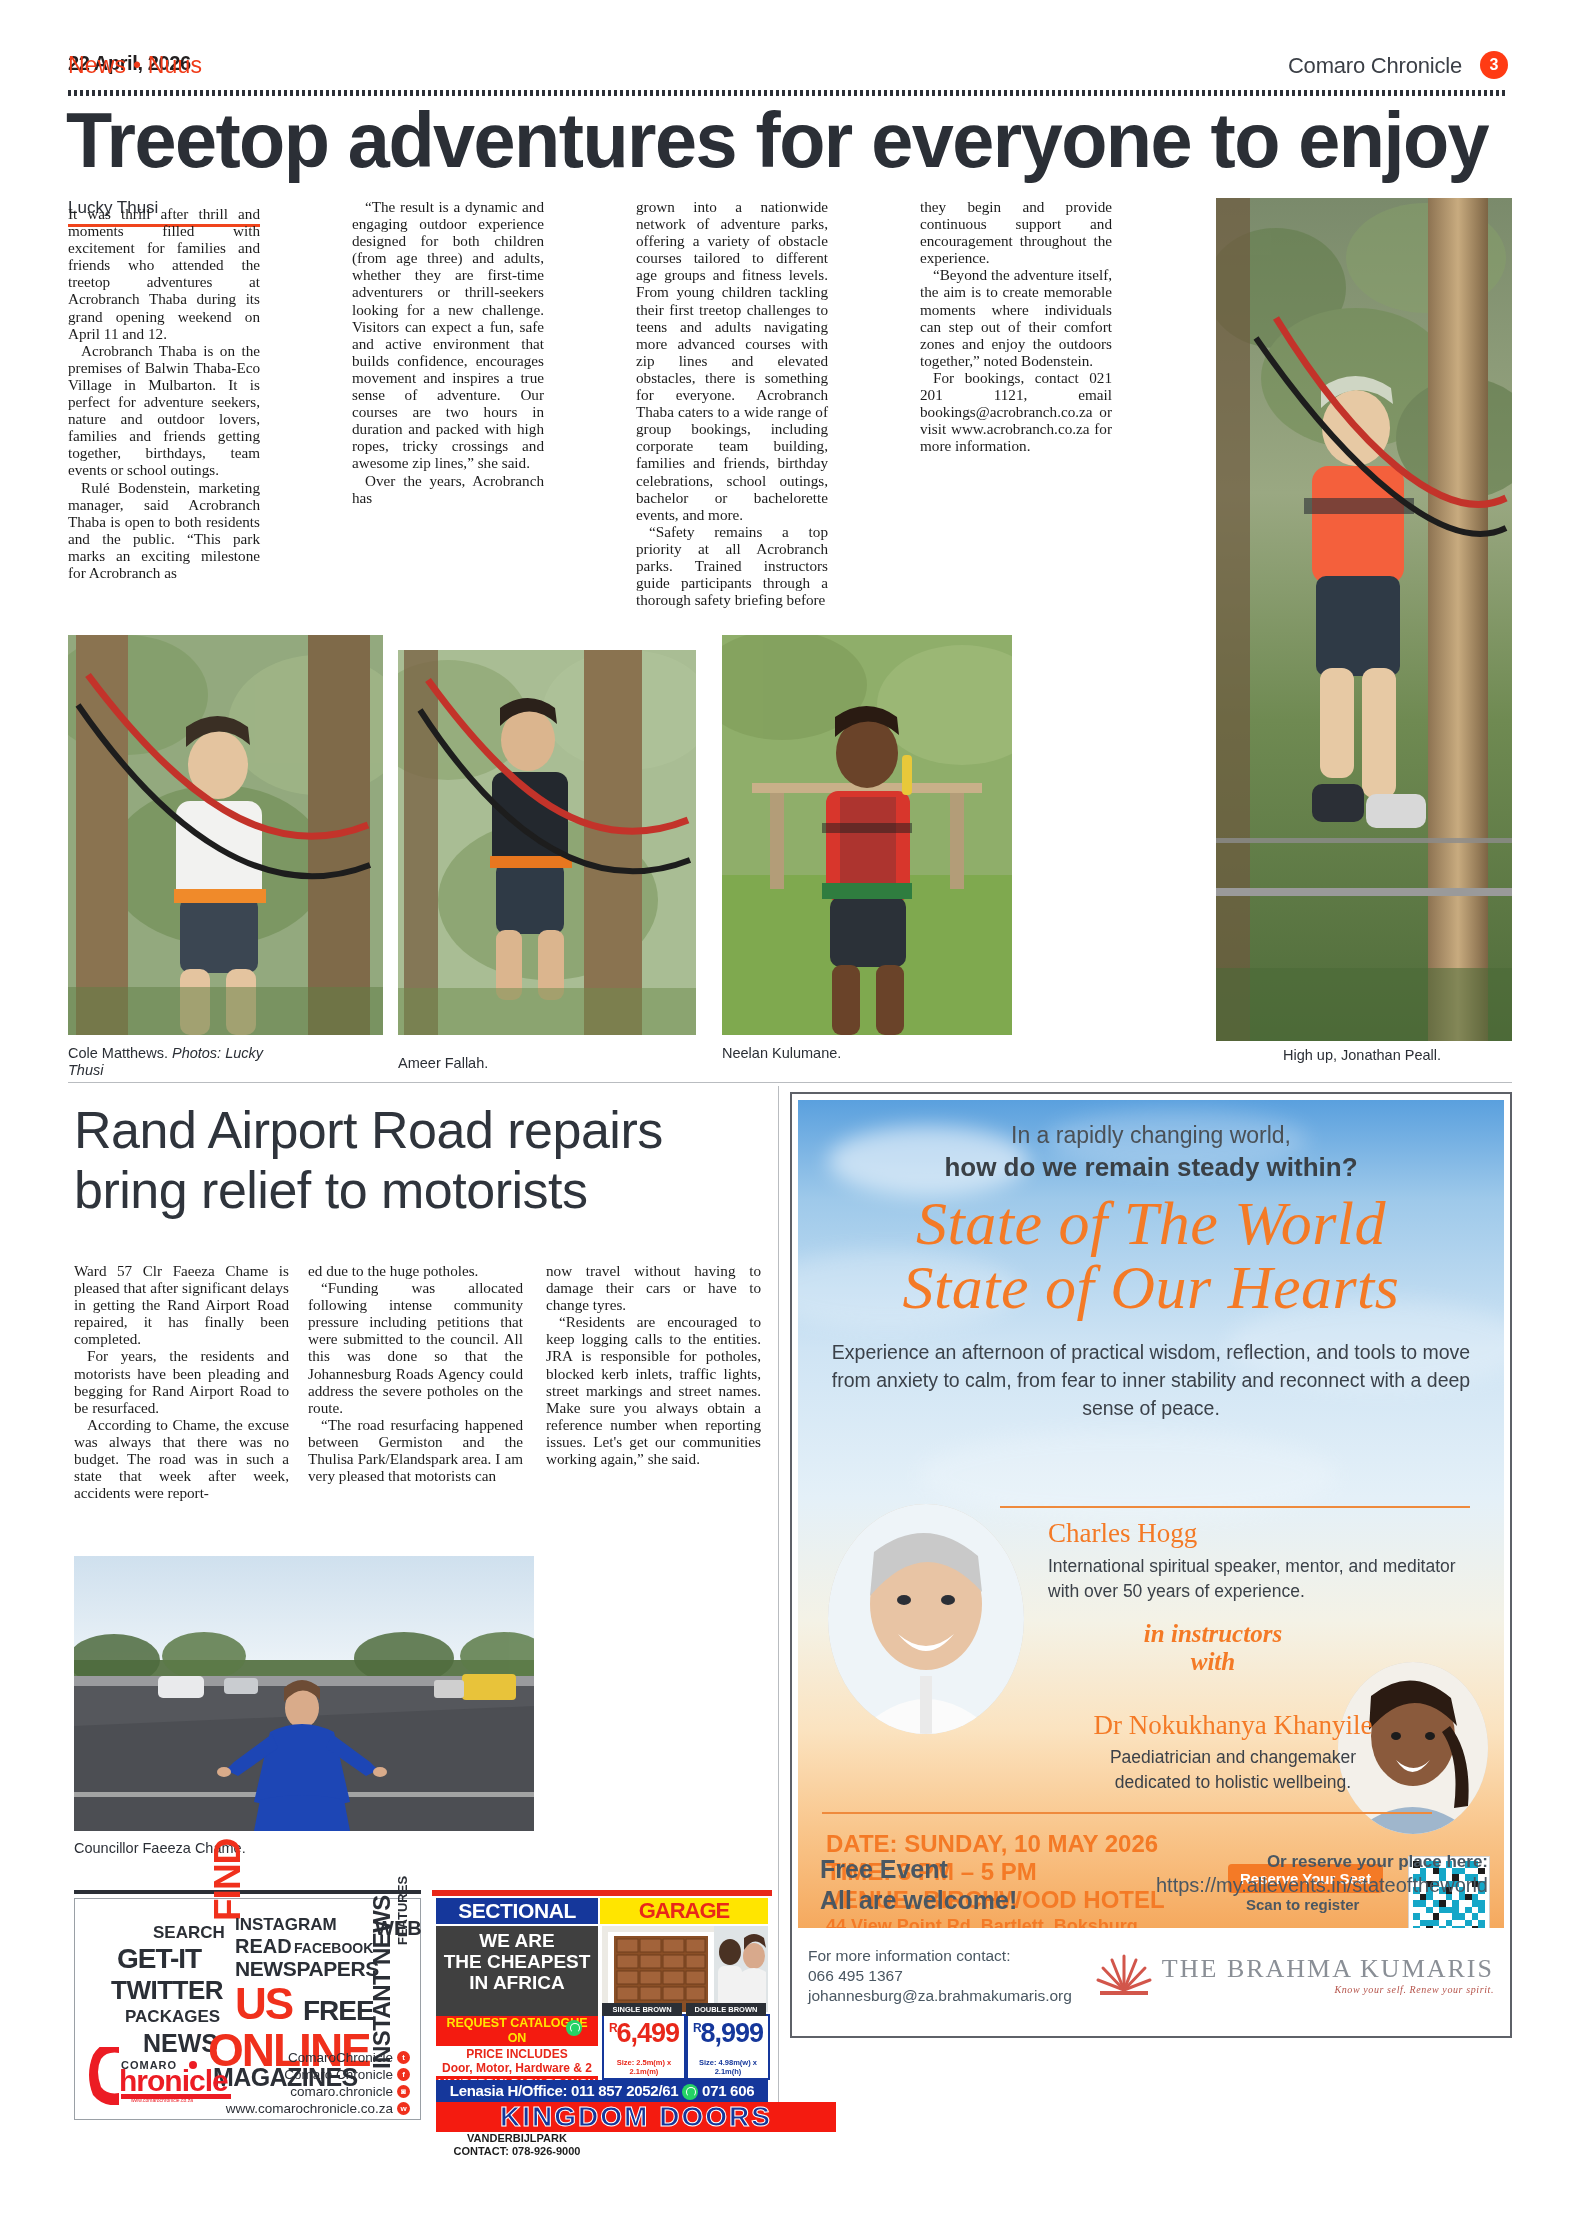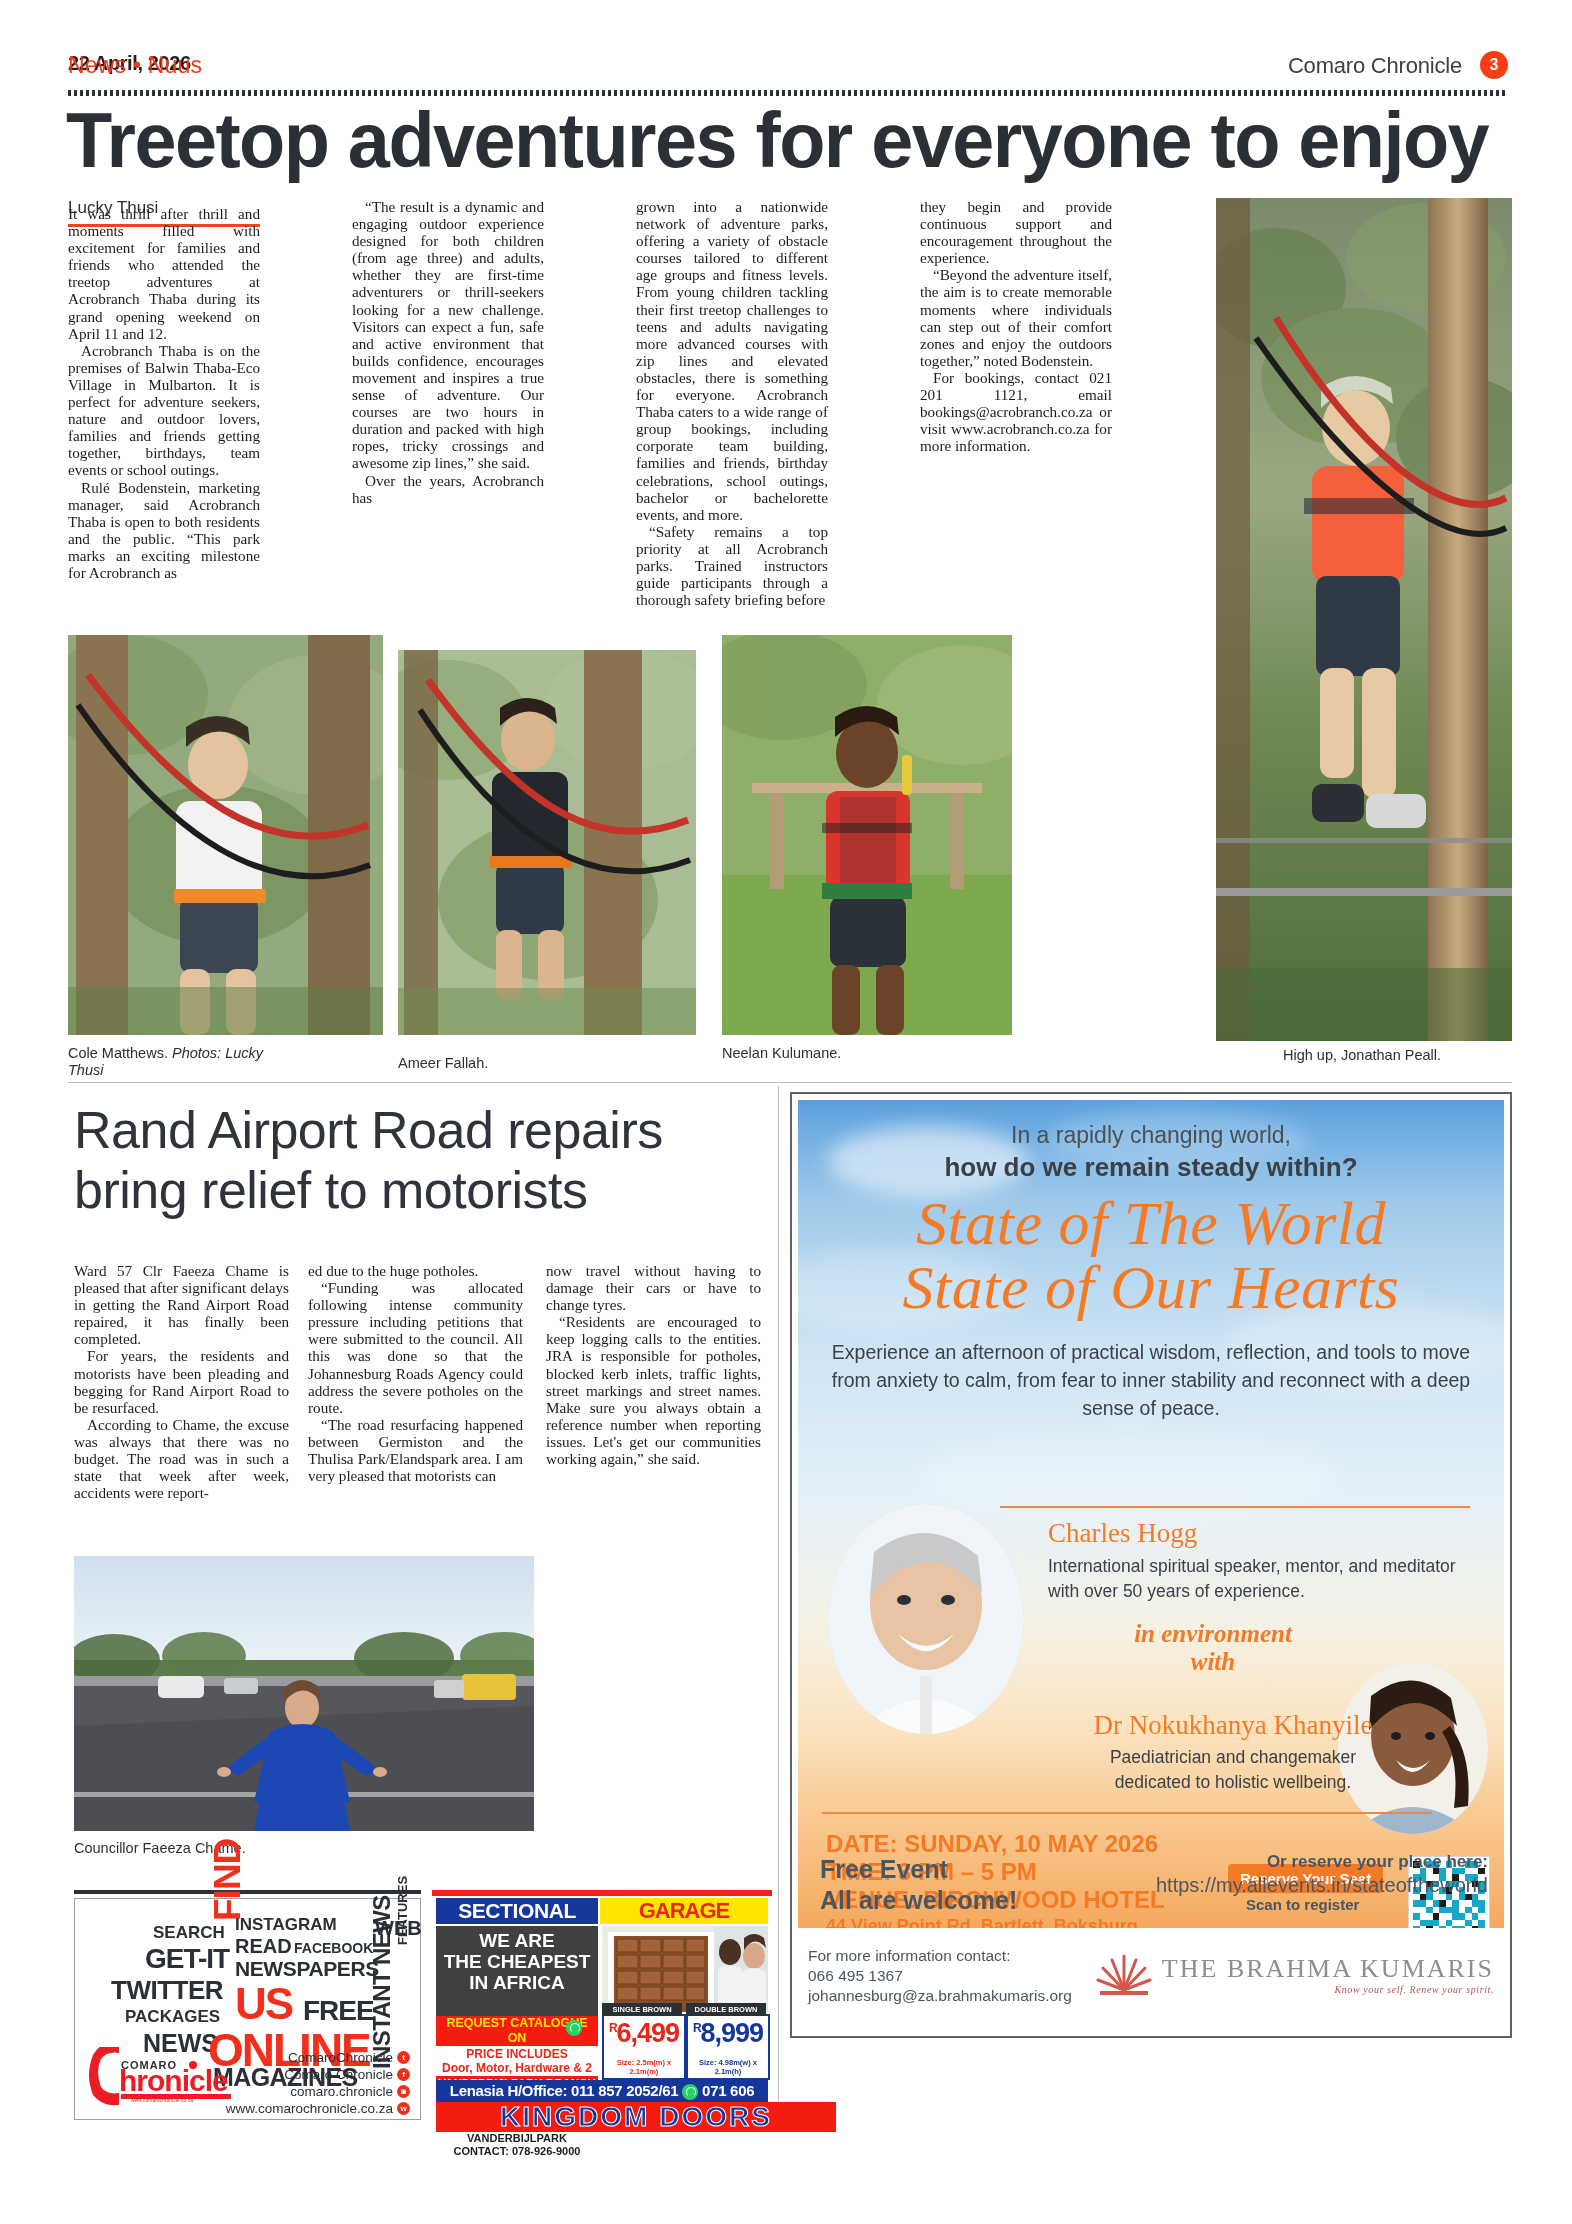--- a/index.html
+++ b/index.html
@@ -413,21 +413,21 @@
           <path d="M28 230 q70 -70 140 0 z" fill="#fbfbfb"></path>
           <rect x="92" y="172" width="12" height="58" fill="#eaeaea"></rect>
         </svg>
       </div>
       <div style="position:absolute;left:250px;top:418px;width:420px;">
         <div class="bk-name">Charles Hogg</div>
         <div class="bk-desc" style="margin-top:5px;">International spiritual speaker, mentor, and meditator with over 50 years of experience.</div>
       </div>
 
       <div class="bk-inconv" style="position:absolute;left:250px;top:520px;width:330px;">
-        <div>in environment</div>
+        <div>in instructors</div>
         <div>with</div>
       </div>
 
       <div class="avatar" style="right:16px;top:562px;width:150px;height:172px;border-radius:50%;">
         <svg width="150" height="172" viewBox="0 0 150 172">
           <rect width="150" height="172" fill="#f3f0ea"></rect>
           <ellipse cx="75" cy="74" rx="42" ry="50" fill="#8a5a3c"></ellipse>
           <path d="M31 68 q44 -52 88 -4 l-6 -28 q-40 -34 -80 -2 z" fill="#2b1b12"></path>
           <path d="M112 64 q22 28 18 80 l-14 2 q6 -50 -12 -76 z" fill="#2b1b12"></path>
           <ellipse cx="58" cy="74" rx="5" ry="4" fill="#1c1c1c"></ellipse>
@@ -610,21 +610,21 @@
       <div>
         <div class="bk-logo-txt">THE BRAHMA KUMARIS</div>
         <div class="bk-logo-sub" style="text-align:right;">Know your self. Renew your spirit.</div>
       </div>
     </div>
   </div>
 
   <div class="fuo-top"></div>
   <div class="fuo">
     <div class="wc" style="left:78px;top:24px;font-size:17px;">SEARCH</div>
-    <div class="wc" style="left:42px;top:44px;font-size:28px;letter-spacing:-1px;margin-left:28px;">GET-IT</div>
+    <div class="wc" style="left:42px;top:44px;font-size:28px;letter-spacing:-1px;">GET-IT</div>
     <div class="wc" style="left:36px;top:76px;font-size:26px;letter-spacing:-.5px;">TWITTER</div>
     <div class="wc" style="left:50px;top:108px;font-size:17px;">PACKAGES</div>
     <div class="wc" style="left:68px;top:130px;font-size:25px;">NEWS</div>
 
     <div class="wc r vert" style="left:132px;top:22px;font-size:37px;letter-spacing:-1px;">FIND</div>
 
     <div class="wc" style="left:160px;top:16px;font-size:17px;">INSTAGRAM</div>
     <div class="wc" style="left:160px;top:36px;font-size:20px;">READ</div>
     <div class="wc" style="left:219px;top:41px;font-size:14px;">FACEBOOK</div>
     <div class="wc" style="left:160px;top:58px;font-size:21px;letter-spacing:-.4px;">NEWSPAPERS</div>

